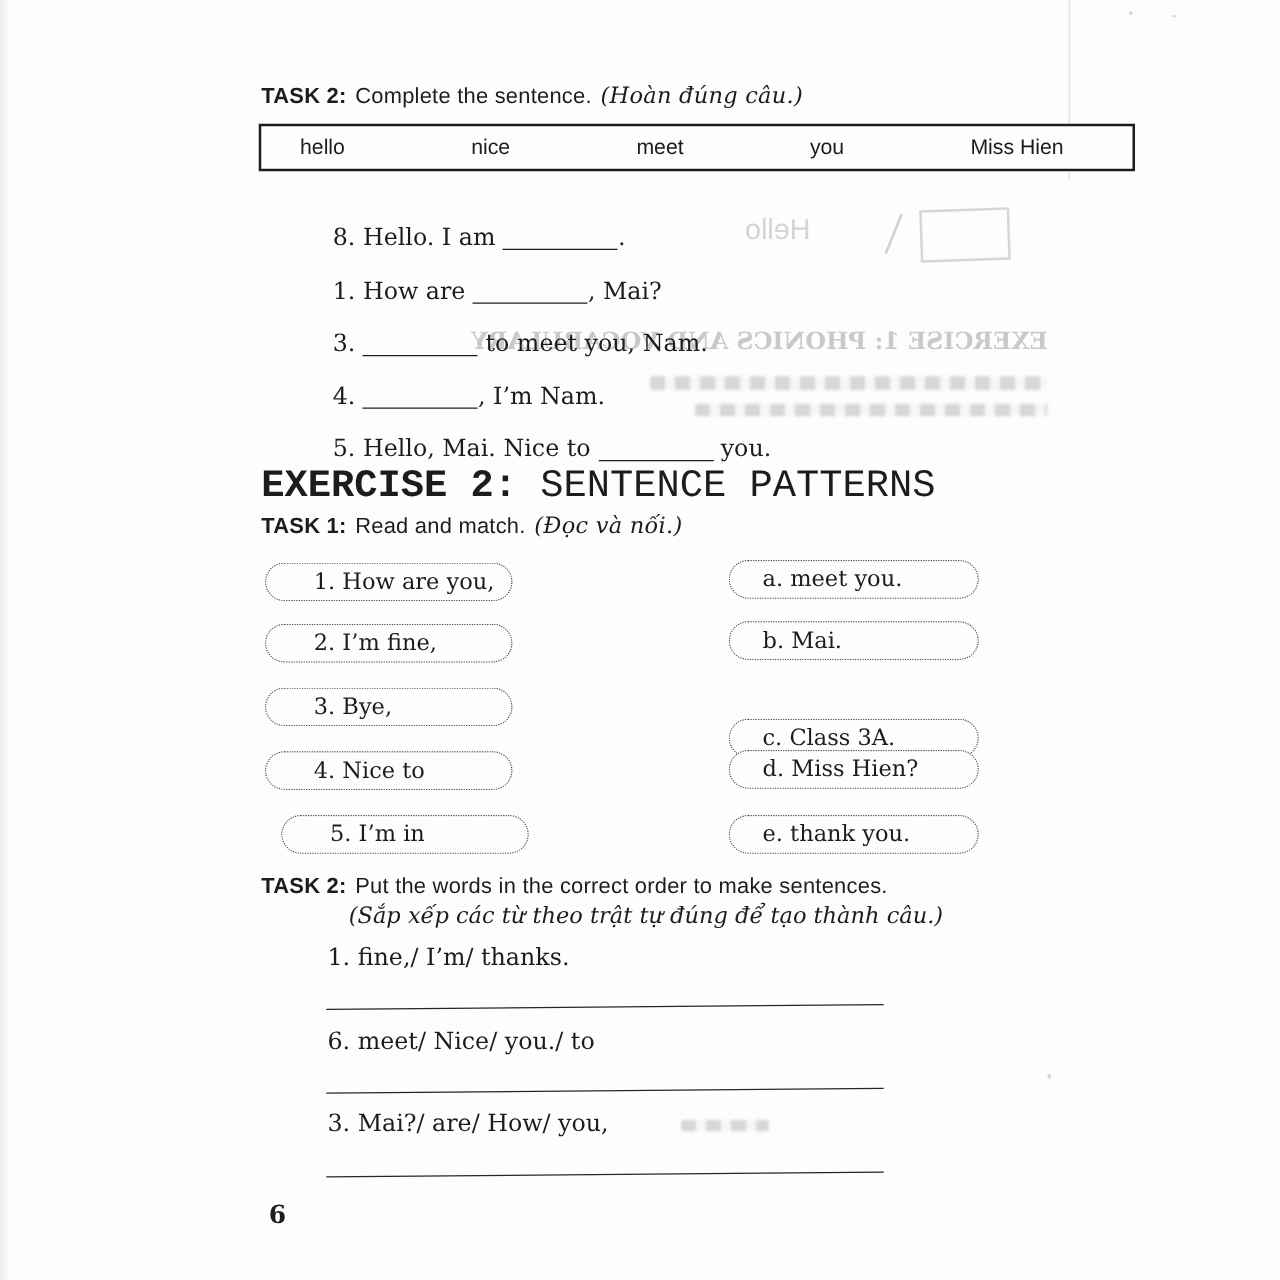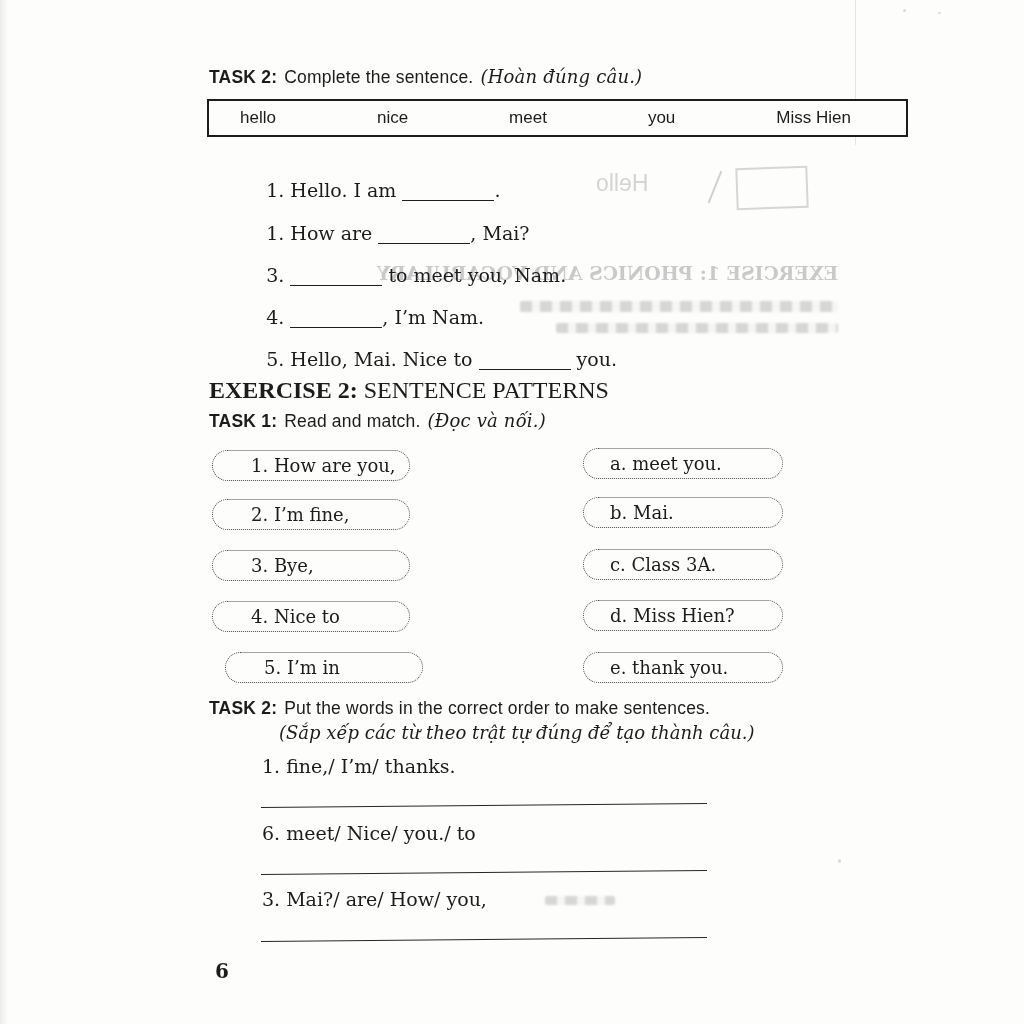--- a/index.html
+++ b/index.html
@@ -15,21 +15,21 @@
   .word-box{left:207px;top:99px;width:611px;height:34px;border:2px solid #1c1c1c;
             display:flex;align-items:center;justify-content:space-between;
             padding:0 55px 0 31px;font-size:17px;background:#fdfdfc;}
   .word-box span{white-space:nowrap;}
   
   .sentence{font-family:"DejaVu Serif",serif;font-size:19px;line-height:26px;white-space:pre;}
   .sentence span{white-space:pre;}
   .blank{display:inline-block;width:92px;height:12px;border-bottom:1.6px solid #1e1e1e;
          vertical-align:-4px;}
   
-  .ex-heading{font-family:Liberation Serif, serif;font-size:24px;line-height:28px;white-space:nowrap;}
+  .ex-heading{font-family:Liberation Mono, monospace;font-size:31px;line-height:28px;white-space:nowrap;}
   .ex-heading .lbl{font-weight:bold;}
   
   .pill{border:1.6px dotted #4d4d4d;border-radius:16px;box-sizing:border-box;
         display:flex;align-items:center;font-family:"DejaVu Serif",serif;font-size:18px;
         background:#fdfdfc;white-space:nowrap;}
   .pill-l{width:198px;height:31px;padding-left:38px;}
   .pill-r{width:200px;height:31px;padding-left:26px;}
   
   .unscramble-item{font-family:"DejaVu Serif",serif;font-size:19px;line-height:26px;white-space:pre;}
   .writeline{width:446px;height:0;border-top:1.6px solid #262626;
@@ -73,21 +73,21 @@
 
   <div class="abs word-box">
     <span>hello</span>
     <span>nice</span>
     <span>meet</span>
     <span>you</span>
     <span>Miss Hien</span>
   </div>
 
   <div class="abs sentence" style="left:242px;top:151px;">
-    <span>1. Hello. I am </span><span class="blank"></span><span>.</span>
+    <span>8. Hello. I am </span><span class="blank"></span><span>.</span>
   </div>
   <div class="abs sentence" style="left:242px;top:194px;">
     <span>1. How are </span><span class="blank"></span><span>, Mai?</span>
   </div>
   <div class="abs sentence" style="left:242px;top:236px;">
     <span>3. </span><span class="blank"></span><span> to meet you, Nam.</span>
   </div>
   <div class="abs sentence" style="left:242px;top:278px;">
     <span>4. </span><span class="blank"></span><span>, I’m Nam.</span>
   </div>
@@ -118,21 +118,21 @@
   <div class="abs pill pill-l" style="left:225px;top:652px;text-align:center;">
       <span>5. I’m in</span>
     </div>
 
   <div class="abs pill pill-r" style="left:583px;top:448px;">
       <span>a. meet you.</span>
     </div>
   <div class="abs pill pill-r" style="left:583px;top:497px;">
       <span>b. Mai.</span>
     </div>
-  <div class="abs pill pill-r" style="left:583px;top:549px;align-items:center;">
+  <div class="abs pill pill-r" style="left:583px;top:575px;align-items:center;">
       <span>c. Class 3A.</span>
     </div>
   <div class="abs pill pill-r" style="left:583px;top:652px;">
       <span>e. thank you.</span>
     </div>
   <div class="abs pill pill-r" style="left:583px;top:600px;">
       <span>d. Miss Hien?</span>
     </div>
 
   <div class="abs task-hdr" style="left:209px;top:698px;">

